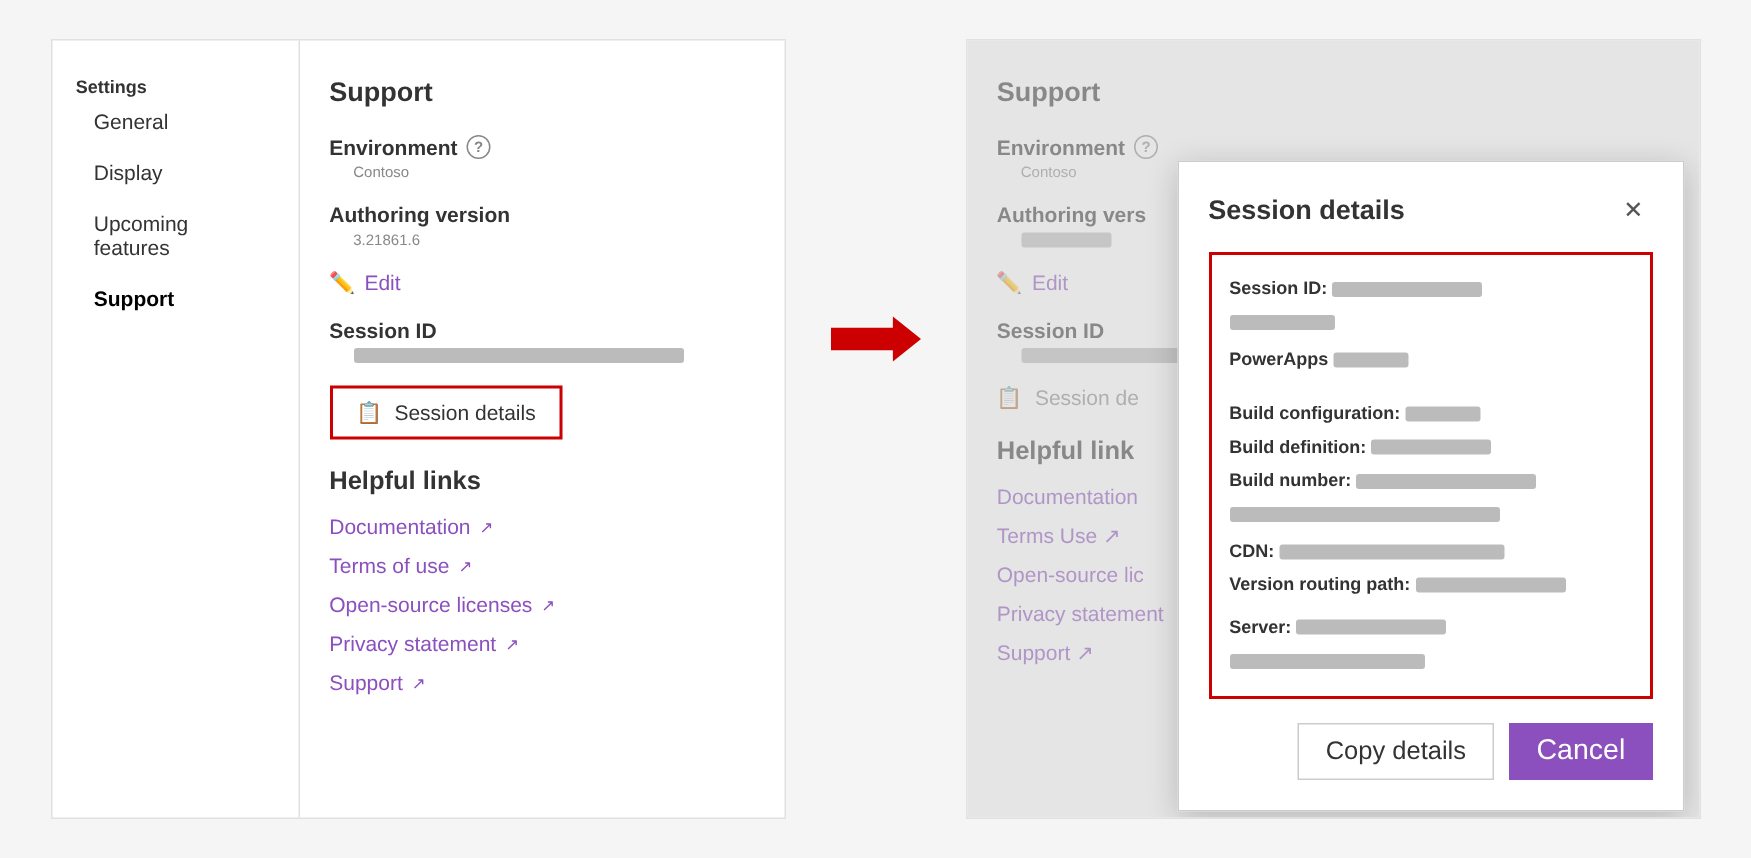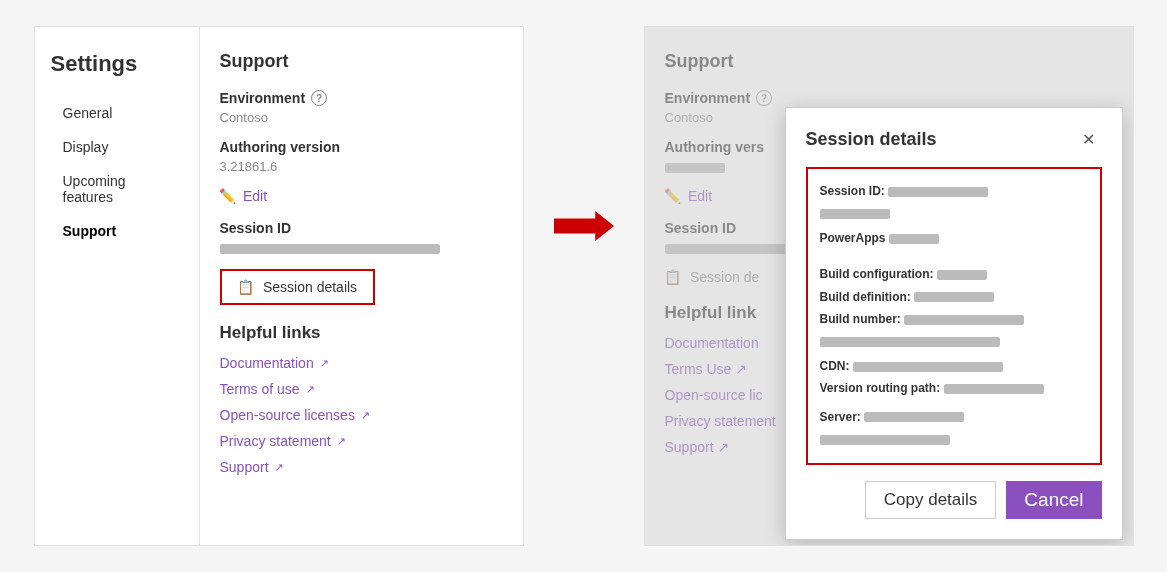--- a/index.html
+++ b/index.html
@@ -27,24 +27,23 @@
       border: 1px solid #e0e0e0;
       width: 520px;
       min-height: 520px;
     }
     .sidebar {
       width: 165px;
       padding: 24px 16px;
       border-right: 1px solid #e0e0e0;
     }
     .sidebar-title {
-      font-size: 22px;
-      font-weight: 600;
-      color: #333;
-      margin-bottom: 20px;
+      font-size: 12px;
+      font-weight: 600;
+      color: #333;
     }
     .sidebar-item {
       padding: 8px 12px;
       cursor: pointer;
       color: #333;
       border-radius: 2px;
       margin-bottom: 2px;
     }
     .sidebar-item.active {
       font-weight: 700;
@@ -63,22 +62,23 @@
     .field-label {
       font-weight: 600;
       color: #333;
       margin-bottom: 4px;
       display: flex;
       align-items: center;
       gap: 6px;
     }
     .field-value {
       color: #888;
-      font-size: 13px;
+      font-size: 10px;
       margin-bottom: 14px;
+      margin-left: 16px;
     }
     .edit-btn {
       display: flex;
       align-items: center;
       gap: 6px;
       color: #8b4fbe;
       cursor: pointer;
       margin-bottom: 16px;
       font-size: 14px;
     }

